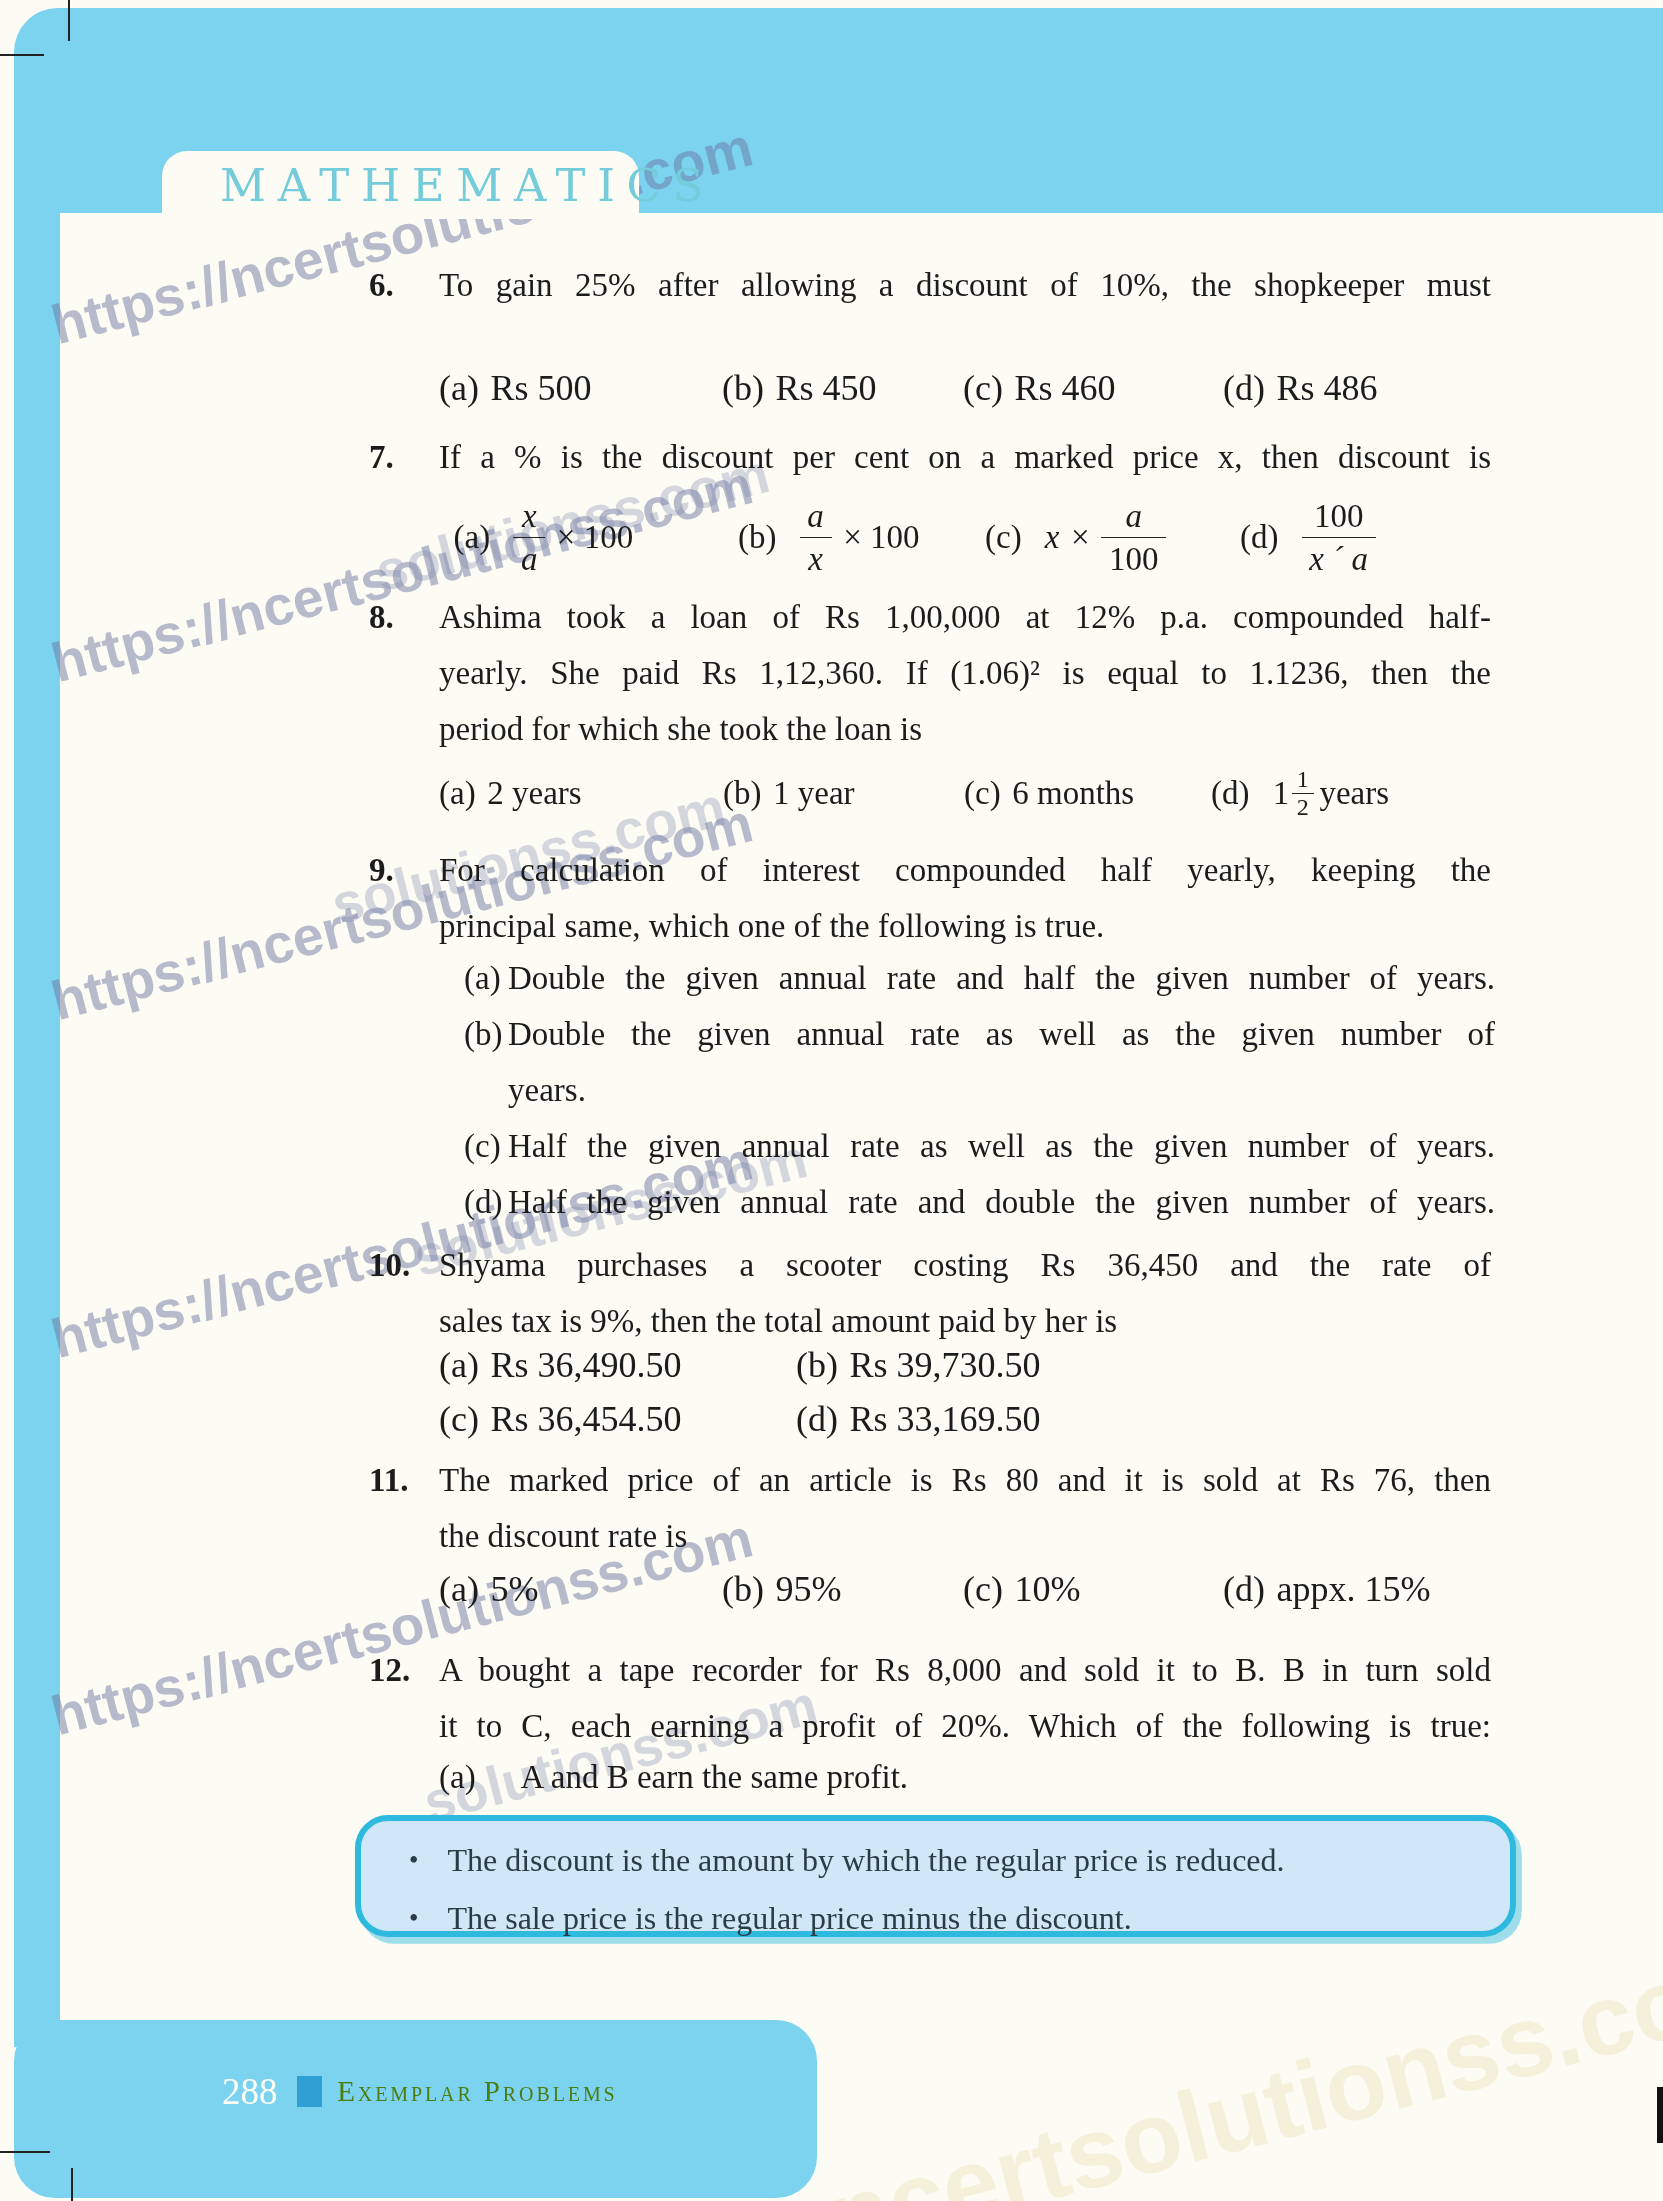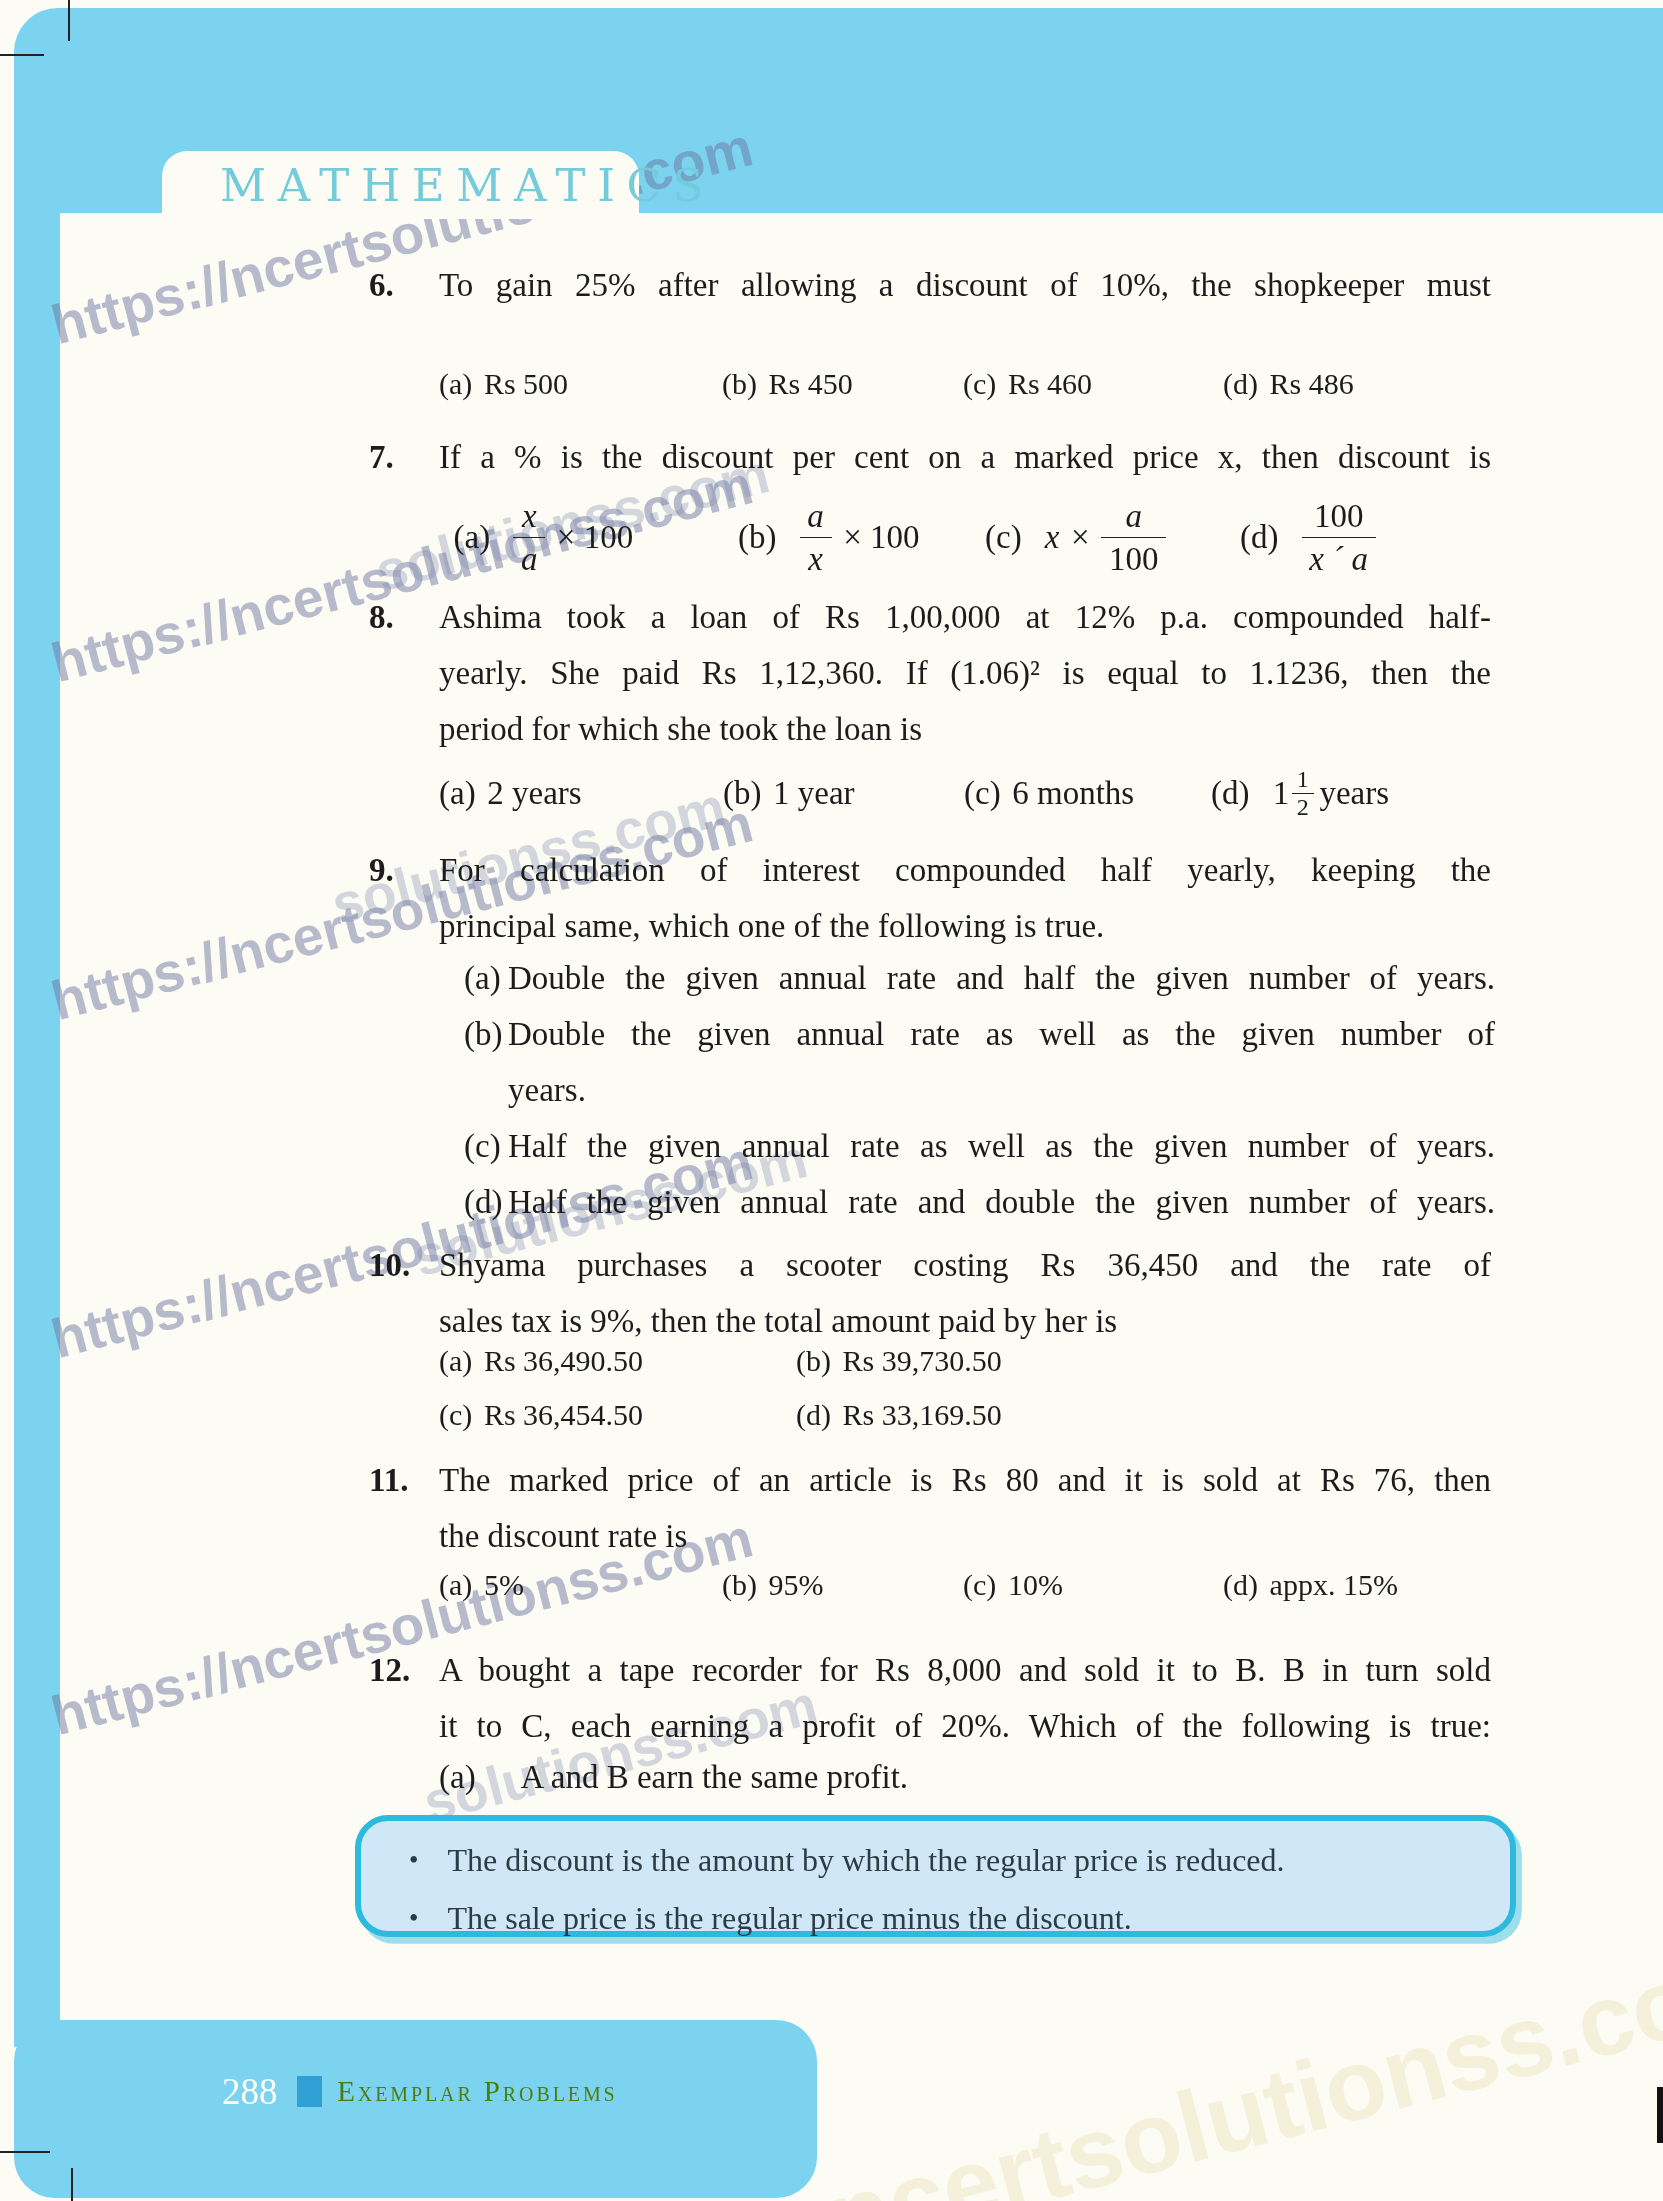--- a/index.html
+++ b/index.html
@@ -22,21 +22,21 @@
   .wm-main{font-size:55px;color:rgba(106,115,158,0.48);}
   .wm-frag{font-size:55px;color:rgba(118,128,168,0.30);}
   .wm-yellow{font-size:100px;color:rgba(230,219,166,0.34);}
   
   .crop{position:absolute;background:#222;}
   
   .qblock{position:absolute;left:439px;width:1054px;font-size:33px;line-height:56px;}
   .qnum{position:absolute;left:-70px;top:0;width:60px;font-weight:bold;}
   .qline{width:1052px;}
   .j{text-align:justify;text-align-last:justify;}
-  .orow{position:absolute;left:439px;width:1062px;height:46px;font-size:30px;}
+  .orow{position:absolute;left:439px;width:1062px;height:46px;font-size:36px;}
   .opt{position:absolute;top:0;white-space:nowrap;}
   .olbl{margin-right:11.6px;}
   .orow8{position:absolute;left:439px;width:1062px;height:97px;font-size:33px;}
   .opt8{position:absolute;top:0;height:97px;display:flex;align-items:center;white-space:nowrap;}
   
   .frow{position:absolute;left:439px;width:1062px;height:108px;font-size:33px;}
   .fopt{position:absolute;top:0;height:108px;display:flex;align-items:center;gap:11.6px;}
   .frac{display:inline-block;text-align:center;vertical-align:middle;}
   .frac .fn{display:block;padding:0 7.7px;border-bottom:1.9px solid #222;line-height:42px;}
   .frac .fd{display:block;padding:0 7.7px;line-height:42px;}

